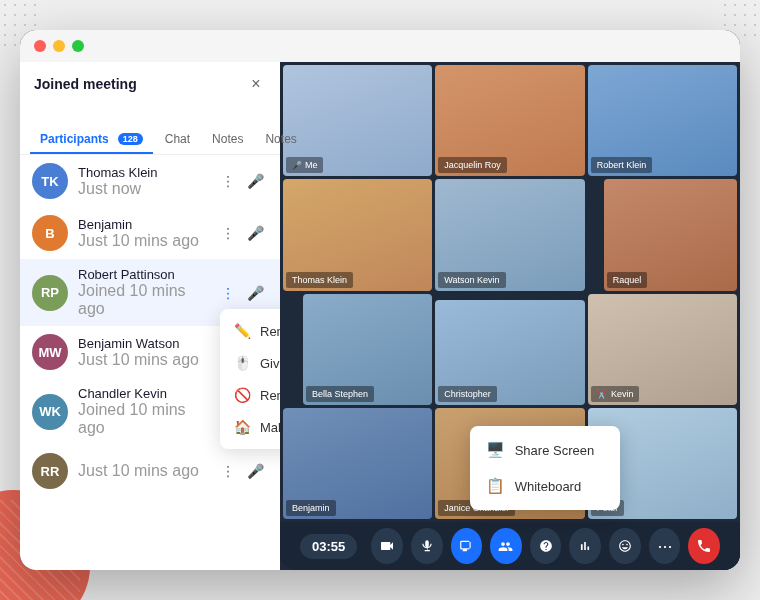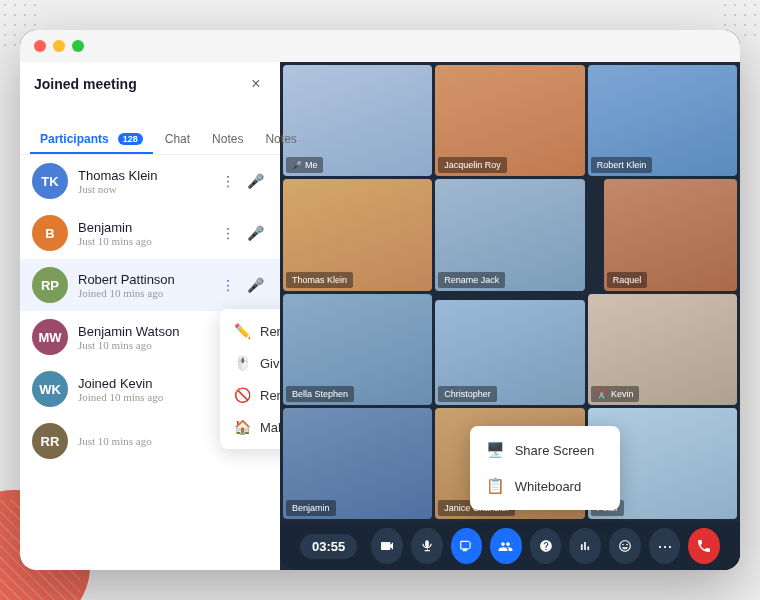--- a/index.html
+++ b/index.html
@@ -209,23 +209,22 @@
       overflow: hidden;
     }
 
     .participant-info { flex: 1; min-width: 0; }
     .participant-name {
       font-size: 13px;
       font-weight: 500;
       color: #1a1a2e;
     }
     .participant-status {
-      font-size: 11px;
+      font-size: 16px;
       color: #999;
-      font-family: Liberation Serif, serif;
     }
 
     .participant-actions {
       display: flex;
       align-items: center;
       gap: 4px;
     }
     .action-btn {
       width: 24px;
       height: 24px;
@@ -289,21 +288,21 @@
       align-items: flex-end;
     }
 
     
     .vc-0 { background: #4a7dd4; }
     .vc-1 { background: #5a9d6e; }
     .vc-2 { background: #8b6bb1; }
     .vc-3 { background: #4a7dd4; }
     .vc-4 { background: #5a9d6e; }
     .vc-5 { background: #c47a3a; margin-left: 16px; }
-    .vc-6 { background: #7a9d5a; }
+    .vc-6 { background: #7a9d5a; margin-left: 20px; }
     .vc-7 { background: #4a8aaa; }
     .vc-8 { background: #9b4a6a; }
     .vc-9 { background: #7a6a4a; }
     .vc-10 { background: #4a6a9b; }
     .vc-11 { background: #9b7a4a; }
 
     .video-name-tag {
       position: relative;
       z-index: 2;
       padding: 3px 6px;
@@ -499,21 +498,21 @@
           </div>
           <div class="participant-actions">
             <div class="action-btn">⋮</div>
             <div class="action-btn">🎤</div>
           </div>
         </div>
 
         <div class="participant-item">
           <div class="avatar" style="background:#4a8aaa">WK</div>
           <div class="participant-info">
-            <div class="participant-name">Joined Kevin</div>
+            <div class="participant-name">Chandler Kevin</div>
             <div class="participant-status">Joined 10 mins ago</div>
           </div>
           <div class="participant-actions">
             <div class="action-btn">⋮</div>
             <div class="action-btn">🎤</div>
           </div>
         </div>
 
         <div class="participant-item">
           <div class="avatar" style="background:#7a6a4a">RR</div>
@@ -549,21 +548,21 @@
           </div>
         </div>
 
         <div class="video-cell face-4 vc-3">
           <div class="video-name-tag">
             <span>Thomas Klein</span>
           </div>
         </div>
         <div class="video-cell face-5 vc-4">
           <div class="video-name-tag">
-            <span>Rename Jack</span>
+            <span>Watson Kevin</span>
           </div>
         </div>
         <div class="video-cell face-6 vc-5">
           <div class="video-name-tag">
             <span>Raquel</span>
           </div>
         </div>
 
         <div class="video-cell face-7 vc-6">
           <div class="video-name-tag">

